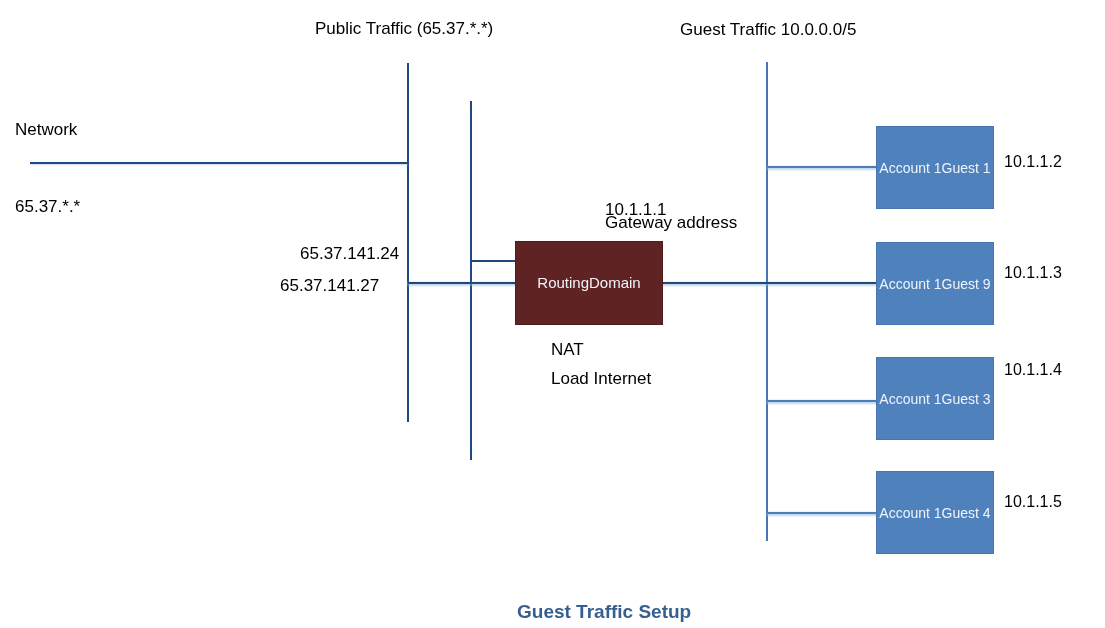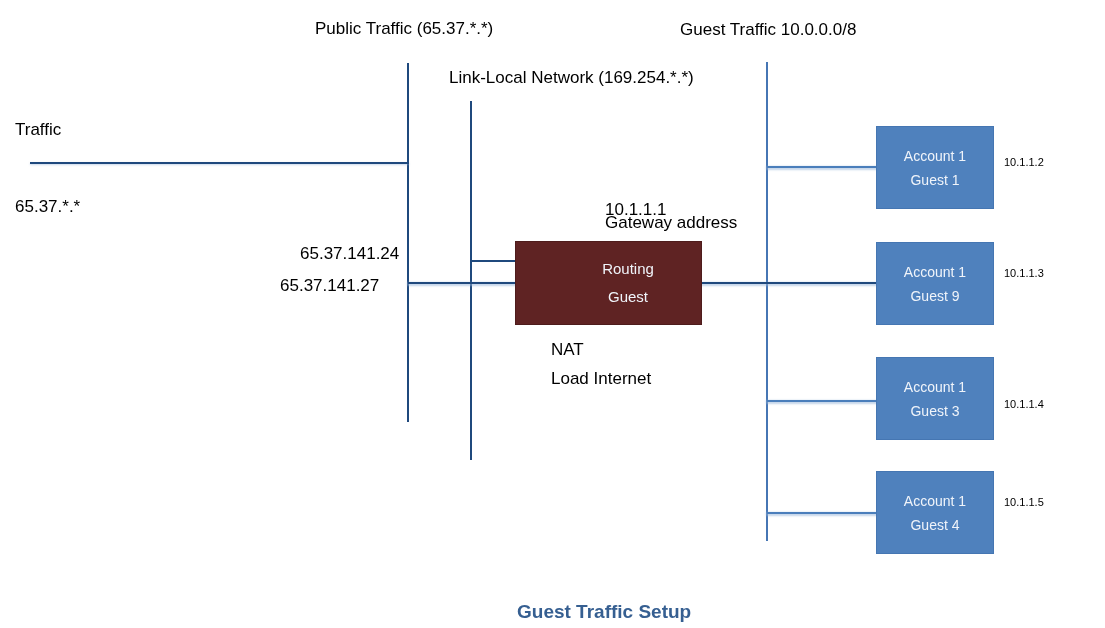--- a/index.html
+++ b/index.html
@@ -31,39 +31,39 @@
   #lbl-internet{left:15px;top:120px;}
   #lbl-internetip{left:15px;top:197px;}
   #lbl-pubip1{left:280px;top:244px;margin-left:20px;}
   #lbl-pubip2{left:280px;top:276px;}
   #lbl-gateway{left:605px;top:171px;margin-top:42px;}
   #lbl-gatewayip{left:605px;top:200px;}
   #lbl-nat{left:551px;top:340px;}
   #lbl-loadbal{left:551px;top:369px;}
   
   .node{
-    position:absolute;display:flex;flex-direction:column;justify-content:center;align-items:center;
+    position:absolute;display:flex;flex-direction:row;justify-content:center;align-items:center;
     color:#F0F4FA;font-size:14px;line-height:24px;text-align:center;z-index:2;
   }
   #routing-box{
     left:515px;top:241px;width:146px;height:82px;
-    background:#5F2323;border:1px solid #4E1C1C;font-size:15px;line-height:28px;padding-left:39px;
+    background:#5F2323;border:1px solid #4E1C1C;font-size:15px;line-height:28px;
   }
   .guest-box{
     left:876px;width:116px;height:81px;
     background:#4F81BD;border:1px solid #4576B2;
   }
   #guest-0{top:126px;}
   #guest-1{top:242px;}
   #guest-2{top:357px;}
   #guest-3{top:471px;}
-  .ip{position:absolute;left:1004px;font-size:11px;line-height:20px;color:#000;white-space:nowrap;z-index:3;}
+  .ip{position:absolute;left:1004px;font-size:16px;line-height:20px;color:#000;white-space:nowrap;z-index:3;}
   #ip-0{top:152px;}
   #ip-1{top:263px;}
-  #ip-2{top:394px;}
+  #ip-2{top:360px;}
   #ip-3{top:492px;}
   
   #caption{
     position:absolute;left:517px;top:601px;
     font-size:19px;font-weight:bold;color:#365F91;white-space:nowrap;z-index:3;
   }
 </style>
 </head>
 <body>
 
@@ -73,36 +73,35 @@
   <div class="vline" id="bus-linklocal"></div>
   <div class="vline" id="bus-guest"></div>
   <div class="hline" id="line-internet"></div>
   <div class="hline" id="conn-upper"></div>
   <div class="hline" id="line-main"></div>
   <div class="hline lite" id="conn-g1"></div>
   <div class="hline lite" id="conn-g3"></div>
   <div class="hline lite" id="conn-g4"></div>
 
   <div class="lbl" id="lbl-public">Public Traffic (65.37.*.*)</div>
-  <div class="lbl" id="lbl-guesttraffic">Guest Traffic 10.0.0.0/8</div>
-  <div class="lbl" id="lbl-linklocal">Link-Local Network (169.254.*.*)</div>
+  <div class="lbl" id="lbl-guesttraffic">Guest Traffic 10.0.0.0/5</div>
 
-  <div class="lbl" id="lbl-internet">Traffic</div>
+  <div class="lbl" id="lbl-internet">Network</div>
   <div class="lbl" id="lbl-internetip">65.37.*.*</div>
   <div class="lbl" id="lbl-pubip1">65.37.141.24</div>
   <div class="lbl" id="lbl-pubip2">65.37.141.27</div>
 
   <div class="lbl" id="lbl-gateway">Gateway address</div>
   <div class="lbl" id="lbl-gatewayip">10.1.1.1</div>
   <div class="lbl" id="lbl-nat">NAT</div>
   <div class="lbl" id="lbl-loadbal">Load Internet</div>
 
   <div class="node" id="routing-box">
     <div>Routing</div>
-    <div>Guest</div>
+    <div>Domain</div>
   </div>
 
   <div class="node guest-box" id="guest-0">
     <div>Account 1</div>
     <div>Guest 1</div>
   </div>
   <div class="node guest-box" id="guest-1">
     <div>Account 1</div>
     <div>Guest 9</div>
   </div>

